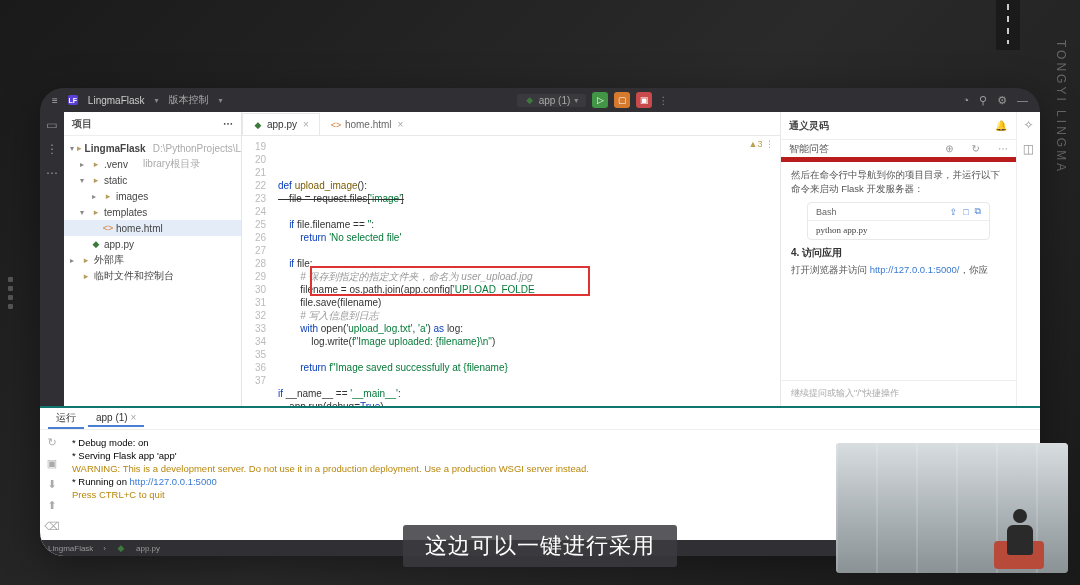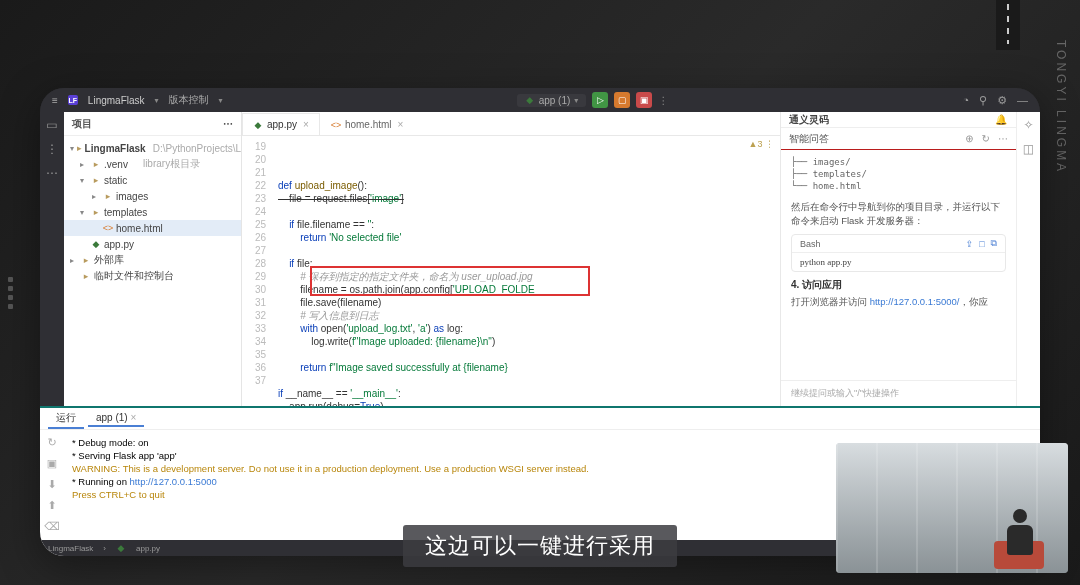--- a/index.html
+++ b/index.html
@@ -38,30 +38,30 @@
 .tab{height:22px;padding:0 10px;display:flex;align-items:center;gap:4px;border:1px solid transparent;border-bottom:none;cursor:pointer}
 .tab.active{border-color:#e8e8e8;background:#fff;color:#333}
 .tab .x{color:#aaa;margin-left:2px}
 .code{flex:1;display:flex;font-family:Consolas,Menlo,monospace;font-size:10px;line-height:13px;overflow:hidden;position:relative}
 .gutter{width:30px;text-align:right;color:#bbb;padding:4px 6px 0 0;background:#fff}
 .lines{flex:1;padding:4px 0 0 6px;white-space:pre;color:#333;position:relative}
 .kw{color:#0a3fb8}.fn{color:#7a5c00}.str{color:#067a3a}.cm{color:#999;font-style:italic}
 .hlbox{position:absolute;border:2px solid #d33;left:38px;top:130px;width:280px;height:30px;pointer-events:none}
 .ed-meta{position:absolute;right:6px;top:2px;font-size:9px;color:#bca050}
 .ai-panel{width:236px;background:#fff;border-left:1px solid #e8e8e8;display:flex;flex-direction:column;font-size:10px}
-.ai-head{height:16px;display:flex;align-items:center;padding:0 8px;border-bottom:1px solid #eee;color:#444;font-weight:600}
+.ai-head{height:28px;display:flex;align-items:center;padding:0 8px;border-bottom:1px solid #eee;color:#444;font-weight:600}
 .ai-head .sp{flex:1}
 .ai-head .bell{color:#aaa}
-.ai-sub{height:22px;display:flex;align-items:center;padding:0 8px;gap:8px;color:#555;border-bottom:1px solid #b91c1c}
+.ai-sub{height:22px;display:flex;align-items:center;padding:0 8px;gap:18px;color:#555;border-bottom:5px solid #b91c1c}
 .ai-sub .sp{flex:1}
 .ai-sub .ico{color:#999;cursor:pointer}
 .ai-body{flex:1;padding:6px 10px;color:#555;overflow:hidden}
 .ai-tree{font-family:Consolas,monospace;font-size:9px;line-height:12px;color:#666;margin-bottom:8px}
 .ai-note{font-size:9.5px;line-height:14px;color:#555;margin-bottom:6px}
-.ai-code{border:1px solid #e8e8e8;border-radius:4px;margin:4px 0}
+.ai-code{border:1px solid #e8e8e8;border-radius:4px;margin:4px 16px}
 .ai-code-h{display:flex;align-items:center;padding:3px 8px;font-size:9px;color:#666;border-bottom:1px solid #eee}
 .ai-code-h .sp{flex:1}
 .ai-code-h .ico{color:#4a7fd4;margin-left:6px;cursor:pointer}
 .ai-code-b{padding:4px 8px;font-family:Liberation Serif, serif;font-size:9px;color:#444}
 .ai-h4{font-weight:600;color:#333;margin:6px 0 3px}
 .ai-link{color:#3a7ad4}
 .ai-input{border-top:1px solid #eee;padding:6px 10px;color:#aaa;font-size:9px}
 .rtool{width:24px;background:#fff;border-left:1px solid #eee;display:flex;flex-direction:column;align-items:center;padding-top:6px;gap:10px;color:#999;font-size:12px}
 .bottom{height:150px;background:#fff;border-top:2px solid #0f766e;display:flex;flex-direction:column}
 .bt-tabs{height:22px;display:flex;align-items:center;padding:0 8px;gap:4px;font-size:10px;color:#666;border-bottom:1px solid #eee}
@@ -240,21 +240,20 @@
         <span class="bell">🔔</span>
       </div>
       <div class="ai-sub">
         <span>智能问答</span>
         <span class="sp"></span>
         <span class="ico">⊕</span>
         <span class="ico">↻</span>
         <span class="ico">⋯</span>
       </div>
       <div class="ai-body">
-        <div class="ai-tree" id="aitree">├── images/<br>├── templates/<br>└── home.html</div>
         <div class="ai-note">然后在命令行中导航到你的项目目录，并运行以下命令来启动 Flask 开发服务器：</div>
         <div class="ai-code">
           <div class="ai-code-h">
             <span>Bash</span>
             <span class="sp"></span>
             <span class="ico">⇪</span>
             <span class="ico">□</span>
             <span class="ico">⧉</span>
           </div>
           <div class="ai-code-b">python app.py</div>

